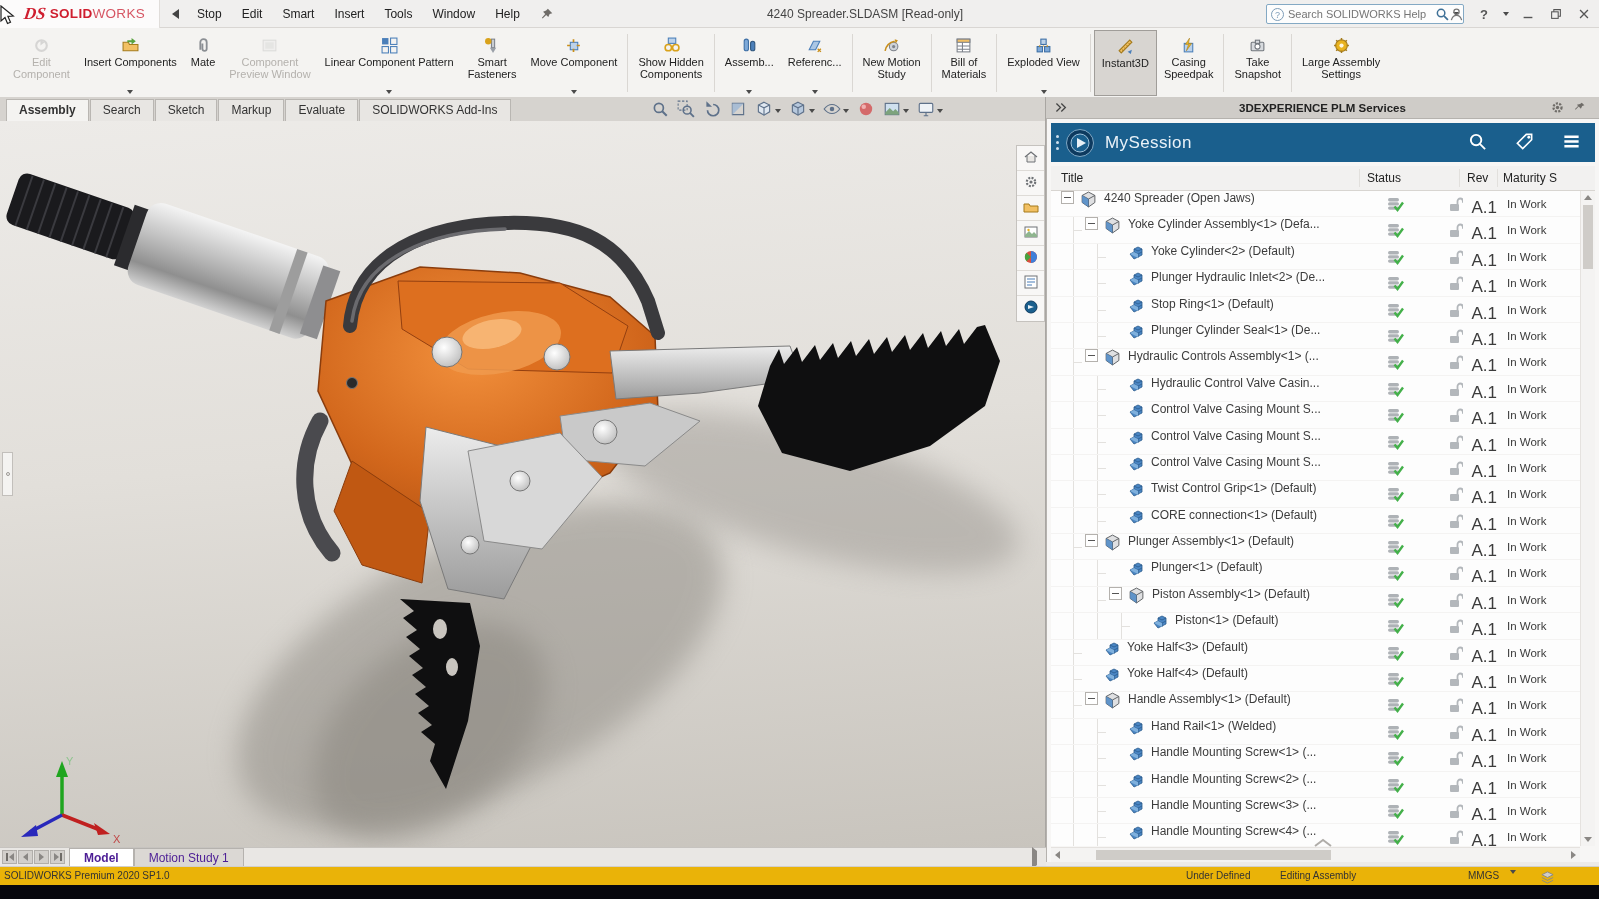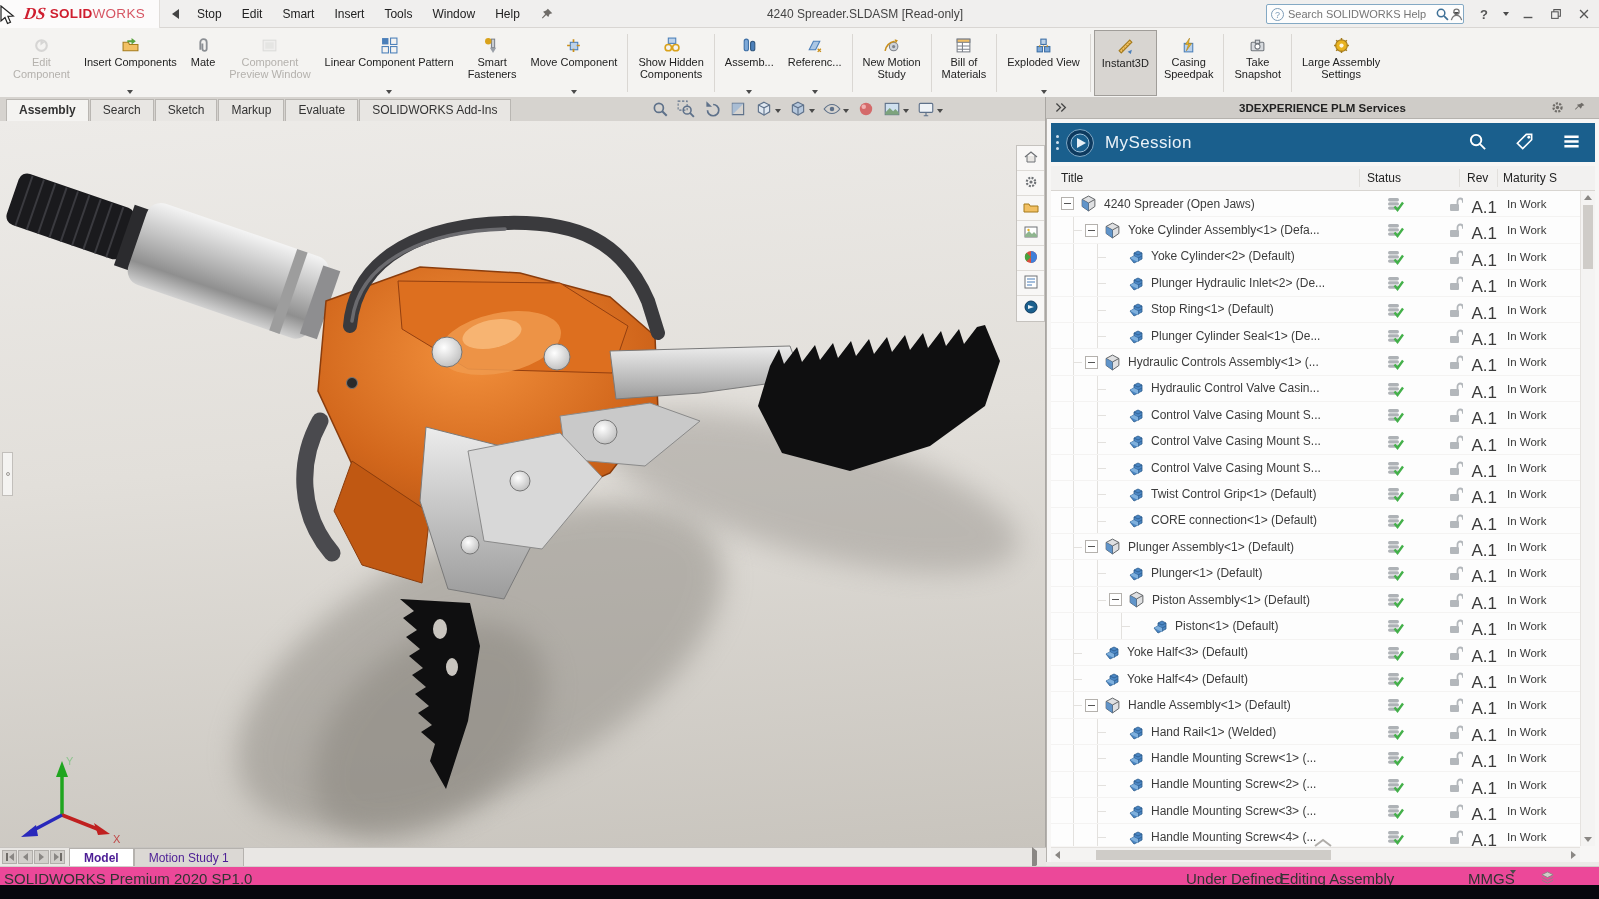--- a/index.html
+++ b/index.html
@@ -67,21 +67,21 @@
   .sessname{font-size:17px;font-weight:400;letter-spacing:.4px;color:#eaf2f8;margin-left:10px}
   .bluebar .bico{margin-left:auto}
   .bluebar .bico,.bluebar .bico2,.bluebar .bico3{padding:0 14px}
   .colhdr{position:absolute;top:47px;left:4px;right:4px;height:25px;background:#f2f1f0;border-bottom:1px solid #d8d5d1;font-size:12px;font-weight:normal;color:#222}
   .colhdr span{position:absolute;top:5px}
   .colhdr .c1{left:10px}.colhdr .c2{left:316px}.colhdr .c3{left:416px}.colhdr .c4{left:452px}
   .colhdr .csep{position:absolute;top:3px;bottom:3px;width:1px;background:#e2e0dd}
 
   
   .tree{position:absolute;top:72px;left:4px;right:19px;bottom:16px;background:#fdfdfd;overflow:hidden}
-  .trow{position:relative;height:26.4px;display:flex;align-items:center;padding-left:10px;border-bottom:1px solid #f4f3f2;font-size:12px;color:#3c3c3c}
+  .trow{position:relative;height:26.4px;display:flex;align-items:flex-start;padding-left:10px;border-bottom:1px solid #f4f3f2;font-size:12px;color:#3c3c3c}
   .g{width:24px;align-self:stretch;position:relative;flex:none}
   .g::before{content:"";position:absolute;left:12px;top:0;bottom:0;border-left:1px solid #e3e1de}
   .g.elbow::after{content:"";position:absolute;left:12px;top:0;height:13px;width:9px;border-bottom:1px solid #e3e1de}
   .exp{width:13px;height:13px;border:1px solid #b4b1ad;background:#fff;position:relative;flex:none;margin-right:6px}
   .exp::after{content:"";position:absolute;left:2px;right:2px;top:5px;height:1px;background:#555}
   .exp.none{visibility:hidden}
   .nicn{margin-right:7px;flex:none;display:flex}
   .lbl{white-space:nowrap;overflow:hidden;max-width:300px}
   .cstat{position:absolute;left:336px;top:5px}
   .clck{position:absolute;left:398px;top:6px}
@@ -101,21 +101,21 @@
   .pchev{position:absolute;bottom:14px;left:50%;transform:translateX(-50%)}
 
   
   .bottomstrip{position:absolute;top:847px;left:0;width:1046px;height:19px;background:#e9e7e4;border-top:1px solid #c6c3bf;display:flex;align-items:stretch}
   .navbtns{display:flex;gap:1px;padding:2px 4px 2px 2px}
   .nbtn{width:15px;background:#d2cfcb;border:1px solid #b1aeaa;display:flex;align-items:center;justify-content:center;gap:1px}
   .nbar{width:2px;height:8px;background:#6f6c68}
   .btab{padding:2px 14px;font-size:12px;display:flex;align-items:center;background:#dbd8d4;border:1px solid #b5b2ae;border-bottom:none;color:#4c1d95}
   .btab.act{background:#fff;font-weight:bold}
   .stripArrow{position:absolute;left:1032px;top:851px}
-  .statusbar{position:absolute;top:866px;left:0;right:0;height:19px;background:#ec4899;border-top:1px solid #d2cfcb;font-size:15px;color:#333}
+  .statusbar{position:absolute;top:866px;left:0;right:0;height:19px;background:#eab308;border-top:1px solid #d2cfcb;font-size:10px;color:#333}
   .statusbar span{position:absolute;top:3px}
   .sb1{left:4px}.sb2{left:1186px}.sb3{left:1280px}.sb4{left:1468px}
   .sbdd{position:absolute;left:1510px;top:8px}
   .sbicon{position:absolute;left:1540px;top:2px}
   .blackbar{position:absolute;top:885px;left:0;right:0;height:14px;background:#07070d}
 
   .cursor{position:absolute;top:5px;left:0;z-index:50}
 </style>
 </head>
 <body>

